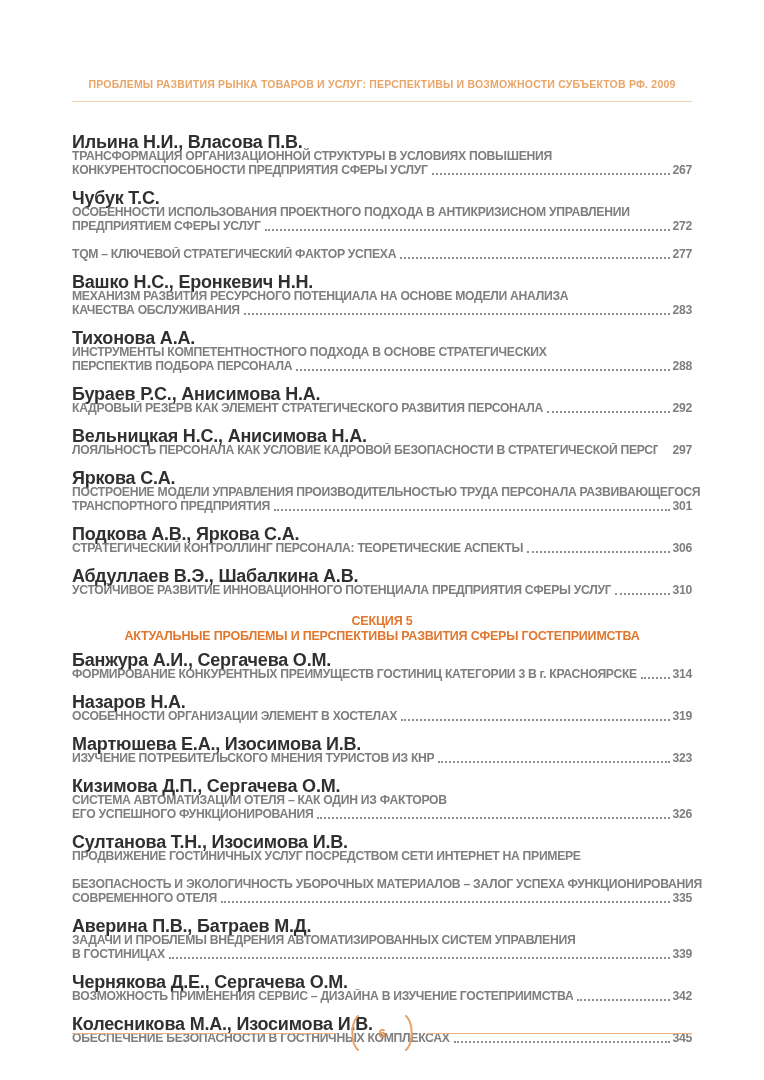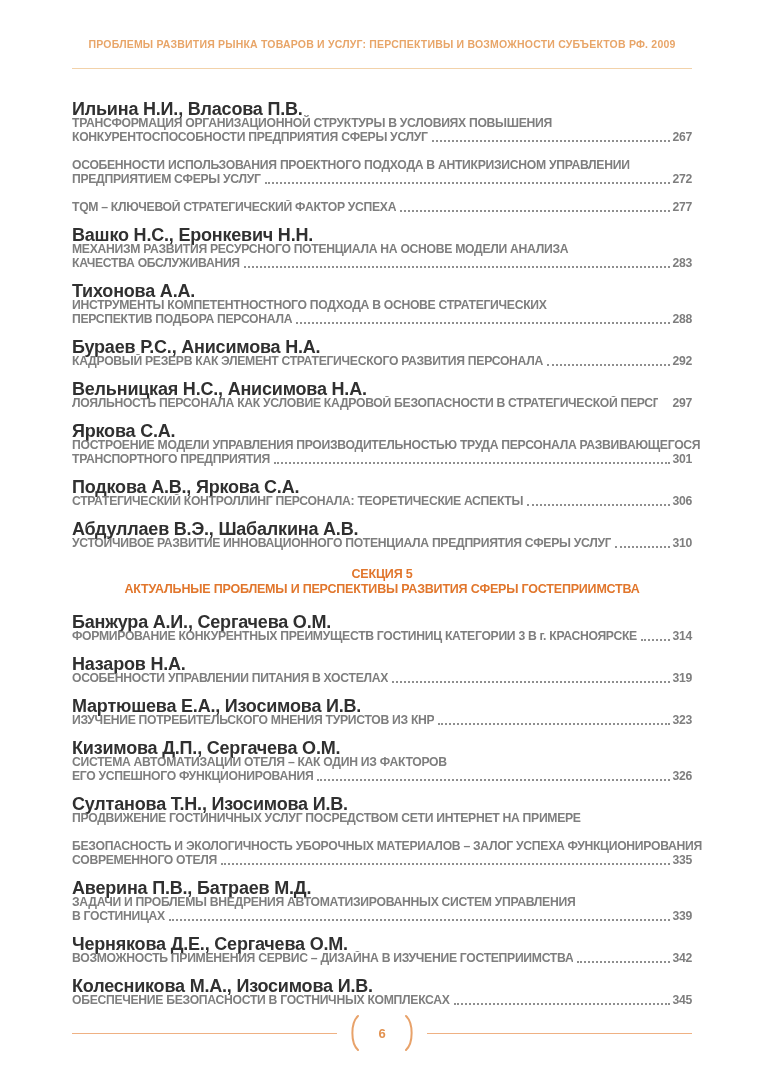--- a/index.html
+++ b/index.html
@@ -11,24 +11,25 @@
     font-family:"Liberation Sans","DejaVu Sans",sans-serif;
     box-sizing:border-box;
     padding:38px 72px 0 72px;
   }
   .running-head{
     text-align:center;
     color:#E8A568;
     font-size:10.5px;
     font-weight:bold;
     letter-spacing:0.2px;
-    padding-bottom:18px;
+    padding-bottom:11px;
     border-bottom:1px solid #F2D2AA;
     margin-bottom:33px;
     white-space:nowrap;
+    margin-top:40px;
   }
   .toc{width:620px;}
   .entry{margin-bottom:14px;}
   .authors{
     font-size:18px;
     line-height:14px;
     font-weight:bold;
     color:#303030;
     letter-spacing:-0.2px;
     white-space:nowrap;
@@ -64,21 +65,21 @@
     flex:0 0 auto;
     color:#7E7E7E;
     font-weight:bold;
   }
   .section-heading{
     text-align:center;
     color:#E1762C;
     font-size:12.5px;
     line-height:15px;
     font-weight:bold;
-    margin:17px 0 18px 0;
+    margin:17px 0 9px 0;
     letter-spacing:-0.2px;
   }
   .footer{
     position:absolute;
     left:72px;right:72px;top:1014px;
     display:flex;
     align-items:center;
     justify-content:center;
   }
   .footer-line{flex:1 1 auto;height:1px;background:#EFB183;}
@@ -103,20 +104,21 @@
       <div class="entry">
         <div class="authors">Ильина Н.И., Власова П.В.</div>
         <div class="title-line">ТРАНСФОРМАЦИЯ ОРГАНИЗАЦИОННОЙ СТРУКТУРЫ В УСЛОВИЯХ ПОВЫШЕНИЯ</div>
         <div class="title-line last">
           <span class="t-text">КОНКУРЕНТОСПОСОБНОСТИ ПРЕДПРИЯТИЯ СФЕРЫ УСЛУГ</span>
           <span class="leader"></span>
           <span class="page-num">267</span>
         </div>
       </div>
       <div class="entry">
+        <div class="authors">Чубук Т.С.</div>
         <div class="title-line">ОСОБЕННОСТИ ИСПОЛЬЗОВАНИЯ ПРОЕКТНОГО ПОДХОДА В АНТИКРИЗИСНОМ УПРАВЛЕНИИ</div>
         <div class="title-line last">
           <span class="t-text">ПРЕДПРИЯТИЕМ СФЕРЫ УСЛУГ</span>
           <span class="leader"></span>
           <span class="page-num">272</span>
         </div>
       </div>
       <div class="entry">
         <div class="title-line last">
           <span class="t-text">TQM – КЛЮЧЕВОЙ СТРАТЕГИЧЕСКИЙ ФАКТОР УСПЕХА</span>
@@ -191,21 +193,21 @@
         <div class="authors">Банжура А.И., Сергачева О.М.</div>
         <div class="title-line last">
           <span class="t-text">ФОРМИРОВАНИЕ КОНКУРЕНТНЫХ ПРЕИМУЩЕСТВ ГОСТИНИЦ КАТЕГОРИИ 3 В г. КРАСНОЯРСКЕ</span>
           <span class="leader"></span>
           <span class="page-num">314</span>
         </div>
       </div>
       <div class="entry">
         <div class="authors">Назаров Н.А.</div>
         <div class="title-line last">
-          <span class="t-text">ОСОБЕННОСТИ УПРАВЛЕНИИ ПИТАНИЯ В ХОСТЕЛАХ</span>
+          <span class="t-text">ОСОБЕННОСТИ ОРГАНИЗАЦИИ ЭЛЕМЕНТ В ХОСТЕЛАХ</span>
           <span class="leader"></span>
           <span class="page-num">319</span>
         </div>
       </div>
       <div class="entry">
         <div class="authors">Мартюшева Е.А., Изосимова И.В.</div>
         <div class="title-line last">
           <span class="t-text">ИЗУЧЕНИЕ ПОТРЕБИТЕЛЬСКОГО МНЕНИЯ ТУРИСТОВ ИЗ КНР</span>
           <span class="leader"></span>
           <span class="page-num">323</span>

